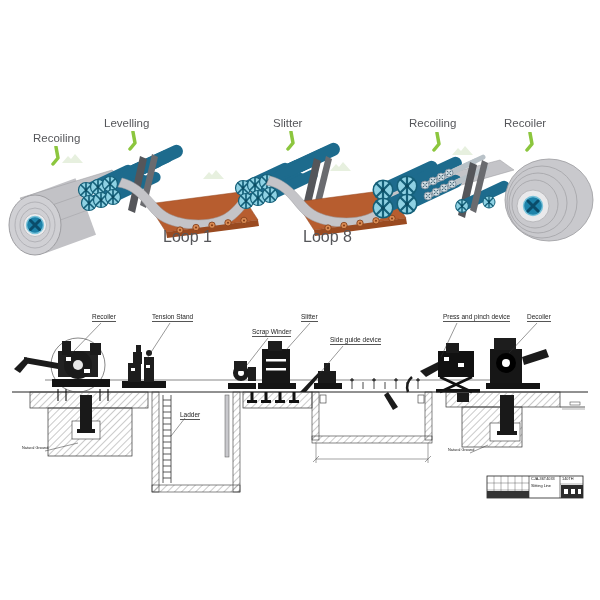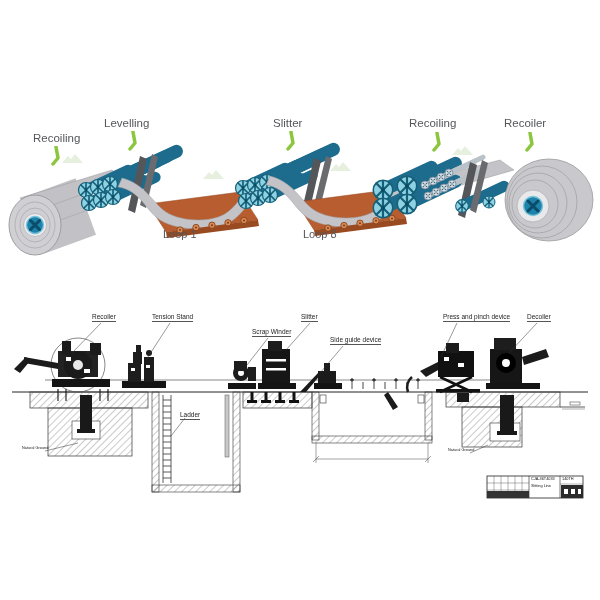--- a/index.html
+++ b/index.html
@@ -1,20 +1,20 @@
 <!DOCTYPE html>
 <html><head>
 <meta charset="utf-8">
 <style>
   html,body{margin:0;padding:0;background:#fff;}
   .canvas{position:relative;width:600px;height:600px;background:#ffffff;overflow:hidden;
           font-family:"Liberation Sans",sans-serif;}
   svg{position:absolute;left:0;display:block;}
   .stage-label{position:absolute;font-size:11.5px;color:#55565a;white-space:nowrap;}
-  .loop-label{position:absolute;font-size:11px;color:#55565a;white-space:nowrap;}
+  .loop-label{position:absolute;font-size:16px;color:#55565a;white-space:nowrap;}
   .arrow{position:absolute;width:14px;height:20px;}
   .dwg-label{position:absolute;font-size:6.5px;color:#1c1c1c;line-height:1.05;
              border-bottom:0.6px solid #555;padding-bottom:0.5px;white-space:nowrap;}
   .tiny{position:absolute;font-size:7px;color:#1c1c1c;white-space:nowrap;
         transform:scale(0.55);transform-origin:0 0;}
   .tb{position:absolute;font-size:7px;color:#111;white-space:nowrap;
       transform:scale(0.55);transform-origin:0 0;}
 </style>
 </head>
 <body>

